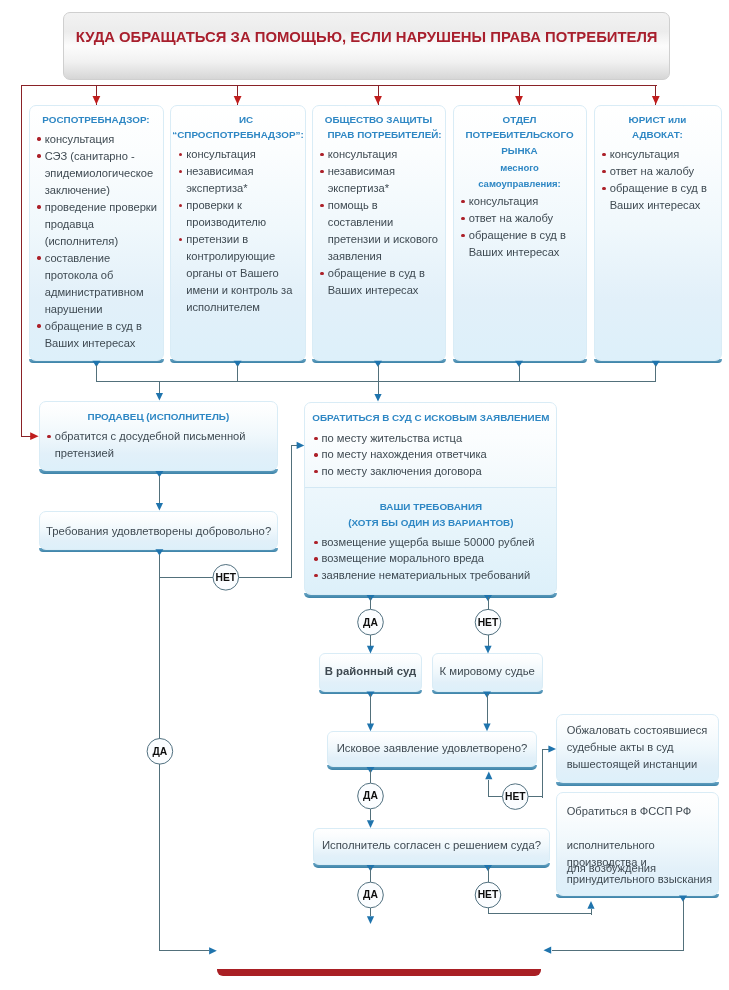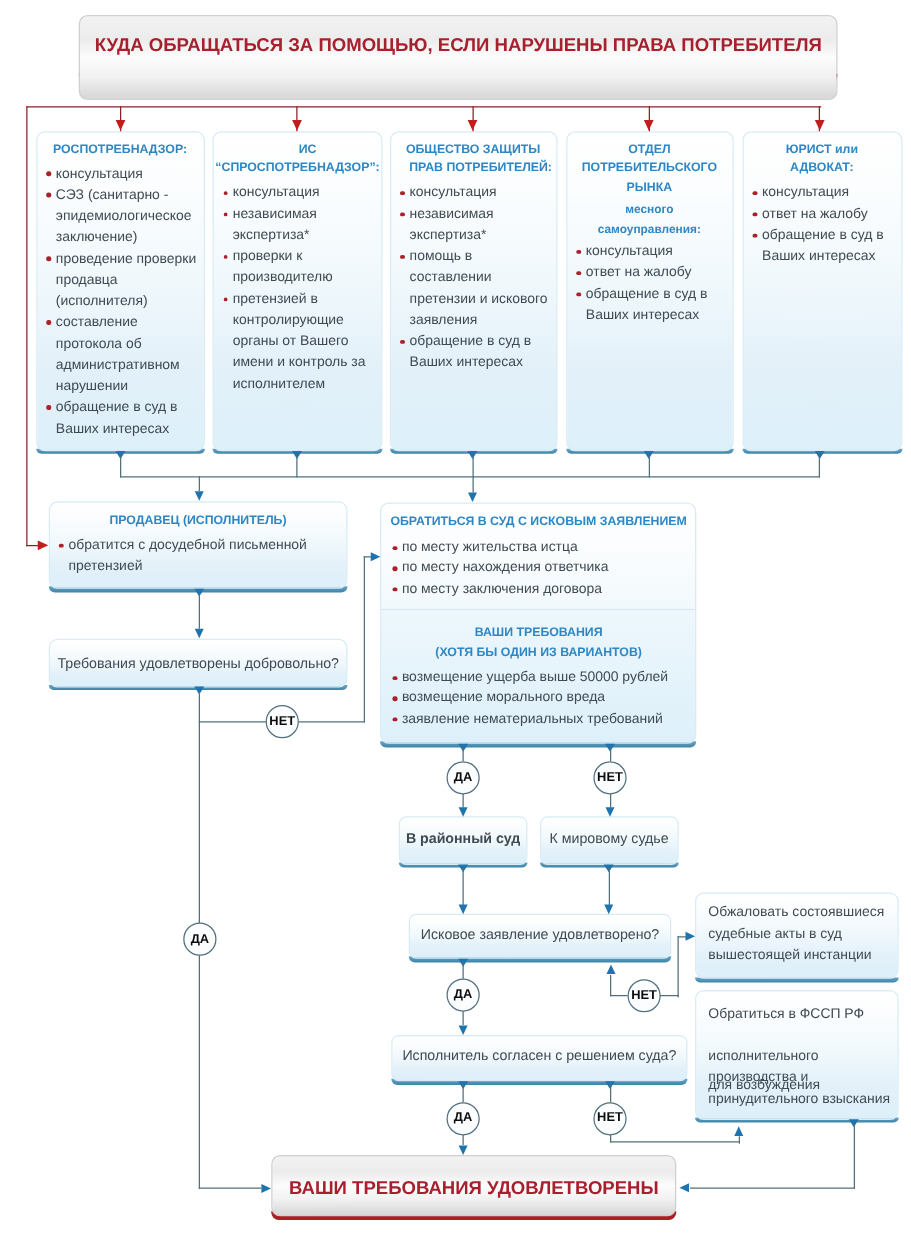--- a/index.html
+++ b/index.html
@@ -63,21 +63,21 @@
 <div class="abs bhead" style="left:170.0px;top:128.31px;width:136.0px;font-size:9.85px;line-height:14.18px;">“СПРОСПОТРЕБНАДЗОР”:</div>
 <div class="abs dot" style="left:178.70px;top:153.00px"></div>
 <div class="abs bline" style="left:186.2px;top:146.17px;font-size:11.15px;line-height:16.06px;">консультация</div>
 <div class="abs dot" style="left:178.70px;top:170.00px"></div>
 <div class="abs bline" style="left:186.2px;top:163.17px;font-size:11.15px;line-height:16.06px;">независимая</div>
 <div class="abs bline" style="left:186.2px;top:180.17px;font-size:11.15px;line-height:16.06px;">экспертиза*</div>
 <div class="abs dot" style="left:178.70px;top:204.00px"></div>
 <div class="abs bline" style="left:186.2px;top:197.17px;font-size:11.15px;line-height:16.06px;">проверки к</div>
 <div class="abs bline" style="left:186.2px;top:214.17px;font-size:11.15px;line-height:16.06px;">производителю</div>
 <div class="abs dot" style="left:178.70px;top:238.00px"></div>
-<div class="abs bline" style="left:186.2px;top:231.17px;font-size:11.15px;line-height:16.06px;">претензией в</div>
+<div class="abs bline" style="left:186.2px;top:231.17px;font-size:11.15px;line-height:16.06px;">претензии в</div>
 <div class="abs bline" style="left:186.2px;top:248.17px;font-size:11.15px;line-height:16.06px;">контролирующие</div>
 <div class="abs bline" style="left:186.2px;top:265.17px;font-size:11.15px;line-height:16.06px;">органы от Вашего</div>
 <div class="abs bline" style="left:186.2px;top:282.17px;font-size:11.15px;line-height:16.06px;">имени и контроль за</div>
 <div class="abs bline" style="left:186.2px;top:299.17px;font-size:11.15px;line-height:16.06px;">исполнителем</div>
 <div class="abs bbox-accent" style="left:311.5px;top:359.20px;width:134.0px;height:4.30px"></div>
 <div class="abs bbox" style="left:311.5px;top:104.5px;width:134.0px;height:256.70px;border-radius:7px"></div>
 <div class="abs bhead" style="left:311.5px;top:112.71px;width:134.0px;font-size:9.85px;line-height:14.18px;">ОБЩЕСТВО ЗАЩИТЫ</div>
 <div class="abs bhead" style="left:311.5px;top:128.31px;width:134.0px;font-size:9.85px;line-height:14.18px;padding-left:12px;">ПРАВ ПОТРЕБИТЕЛЕЙ:</div>
 <div class="abs dot" style="left:320.20px;top:153.00px"></div>
 <div class="abs bline" style="left:327.7px;top:146.17px;font-size:11.15px;line-height:16.06px;">консультация</div>
@@ -186,23 +186,20 @@
 <div class="abs bline" style="left:566.7px;top:836.87px;font-size:11.15px;line-height:16.06px;">исполнительного</div>
 <div class="abs bline" style="left:566.7px;top:853.87px;font-size:11.15px;line-height:16.06px;">производства и</div>
 <div class="abs bline" style="left:566.7px;top:870.87px;font-size:11.15px;line-height:16.06px;">принудительного взыскания</div>
 <div class="abs circ" style="left:212.50px;top:564.00px;width:26.60px;height:26.60px;font-size:10.3px;font-weight:bold">
       <span>НЕТ</span>
     </div>
 <div class="abs circ" style="left:146.60px;top:738.00px;width:26.60px;height:26.60px;font-size:10.3px;font-weight:bold">
       <span>ДА</span>
     </div>
 <div class="abs banner-accent" style="left:217.2px;top:969.0px;width:323.8px;height:7.2px"></div>
-<div class="abs banner" style="left:217.2px;top:923.9px;width:323.8px;height:49.6px">
-      <span class="banner-txt" style="font-size:14.85px;top:16.0px;line-height:21px">ВАШИ ТРЕБОВАНИЯ УДОВЛЕТВОРЕНЫ</span>
-    </div>
 <svg id="wires" viewBox="0 0 729 990">
       <path d="M 21.5 85.5 L 21.5 436.5" fill="none" stroke="#8a2227" stroke-width="1.0" stroke-linecap="square" stroke-linejoin="miter"></path>
       <path d="M 21.5 85.5 L 656.5 85.5" fill="none" stroke="#8a2227" stroke-width="1.0" stroke-linecap="square" stroke-linejoin="miter"></path>
       <path d="M 96.5 85.5 L 96.5 104.5" fill="none" stroke="#8a2227" stroke-width="1.0" stroke-linecap="square" stroke-linejoin="miter"></path>
       <path d="M 96.4 104.4 L 92.5 96.0 L 100.3 96.0 Z" fill="#c01d1d"></path>
       <path d="M 237.5 85.5 L 237.5 104.5" fill="none" stroke="#8a2227" stroke-width="1.0" stroke-linecap="square" stroke-linejoin="miter"></path>
       <path d="M 237.6 104.4 L 233.7 96.0 L 241.5 96.0 Z" fill="#c01d1d"></path>
       <path d="M 378.5 85.5 L 378.5 104.5" fill="none" stroke="#8a2227" stroke-width="1.0" stroke-linecap="square" stroke-linejoin="miter"></path>
       <path d="M 378.0 104.4 L 374.1 96.0 L 381.9 96.0 Z" fill="#c01d1d"></path>
       <path d="M 519.5 85.5 L 519.5 104.5" fill="none" stroke="#8a2227" stroke-width="1.0" stroke-linecap="square" stroke-linejoin="miter"></path>

